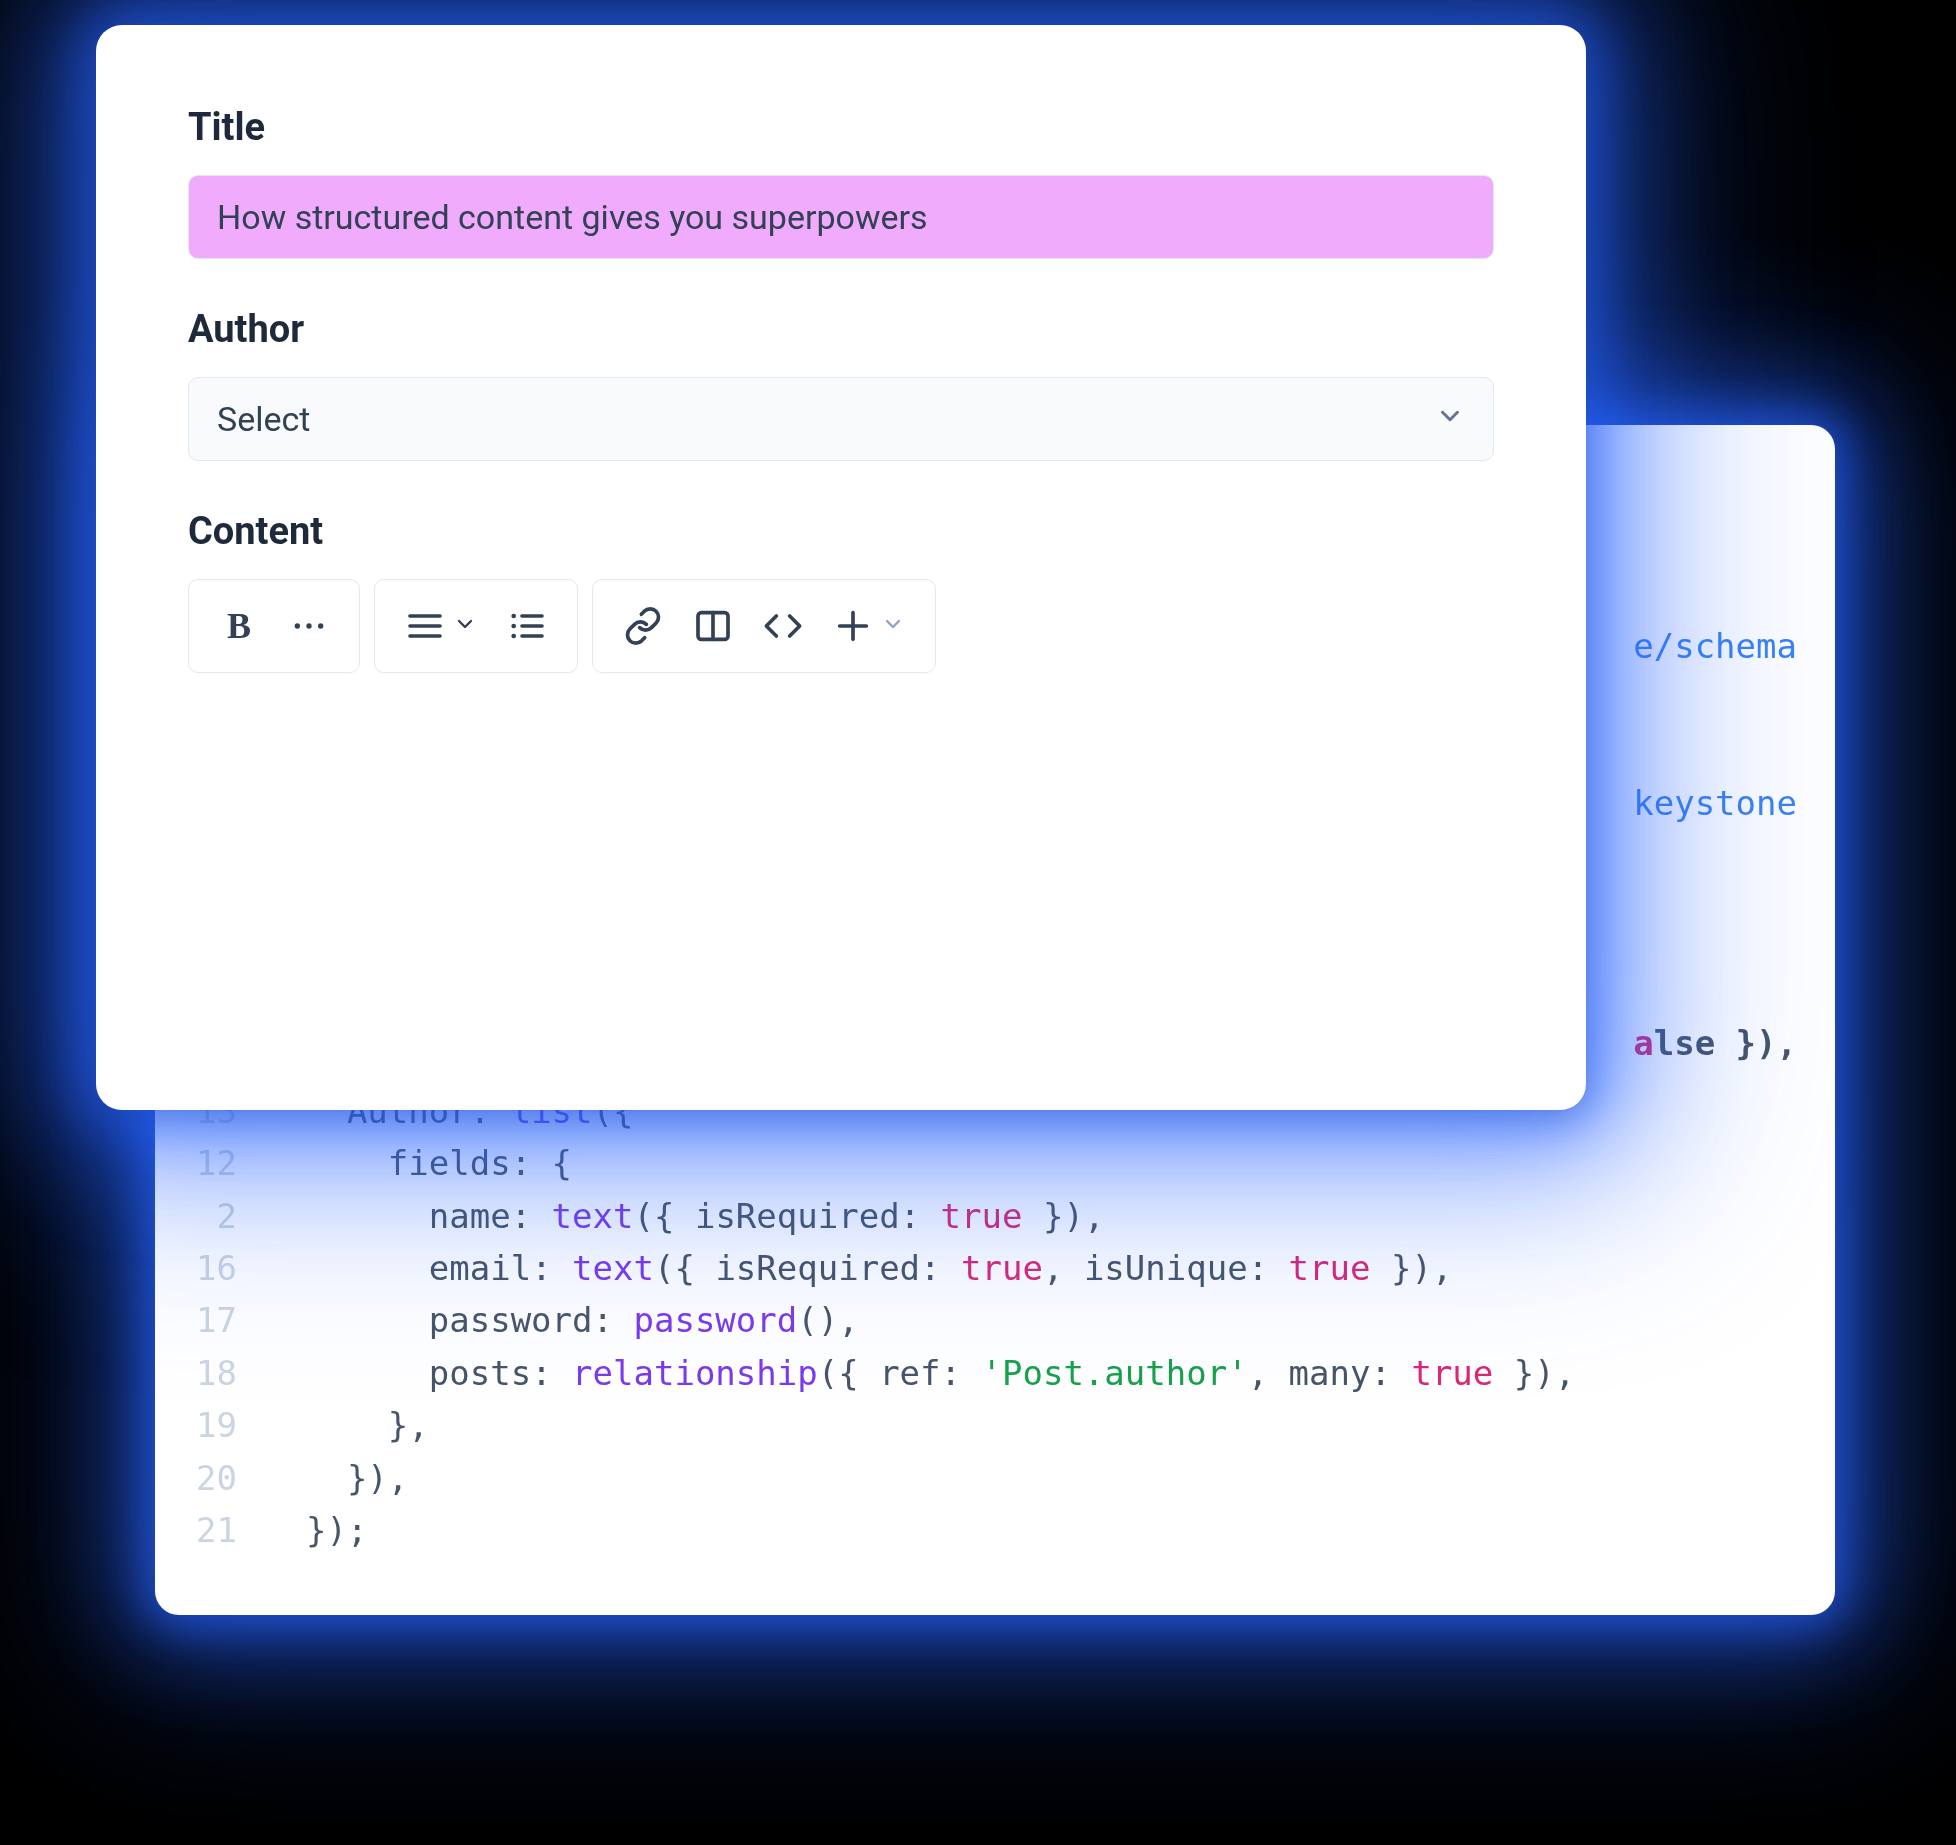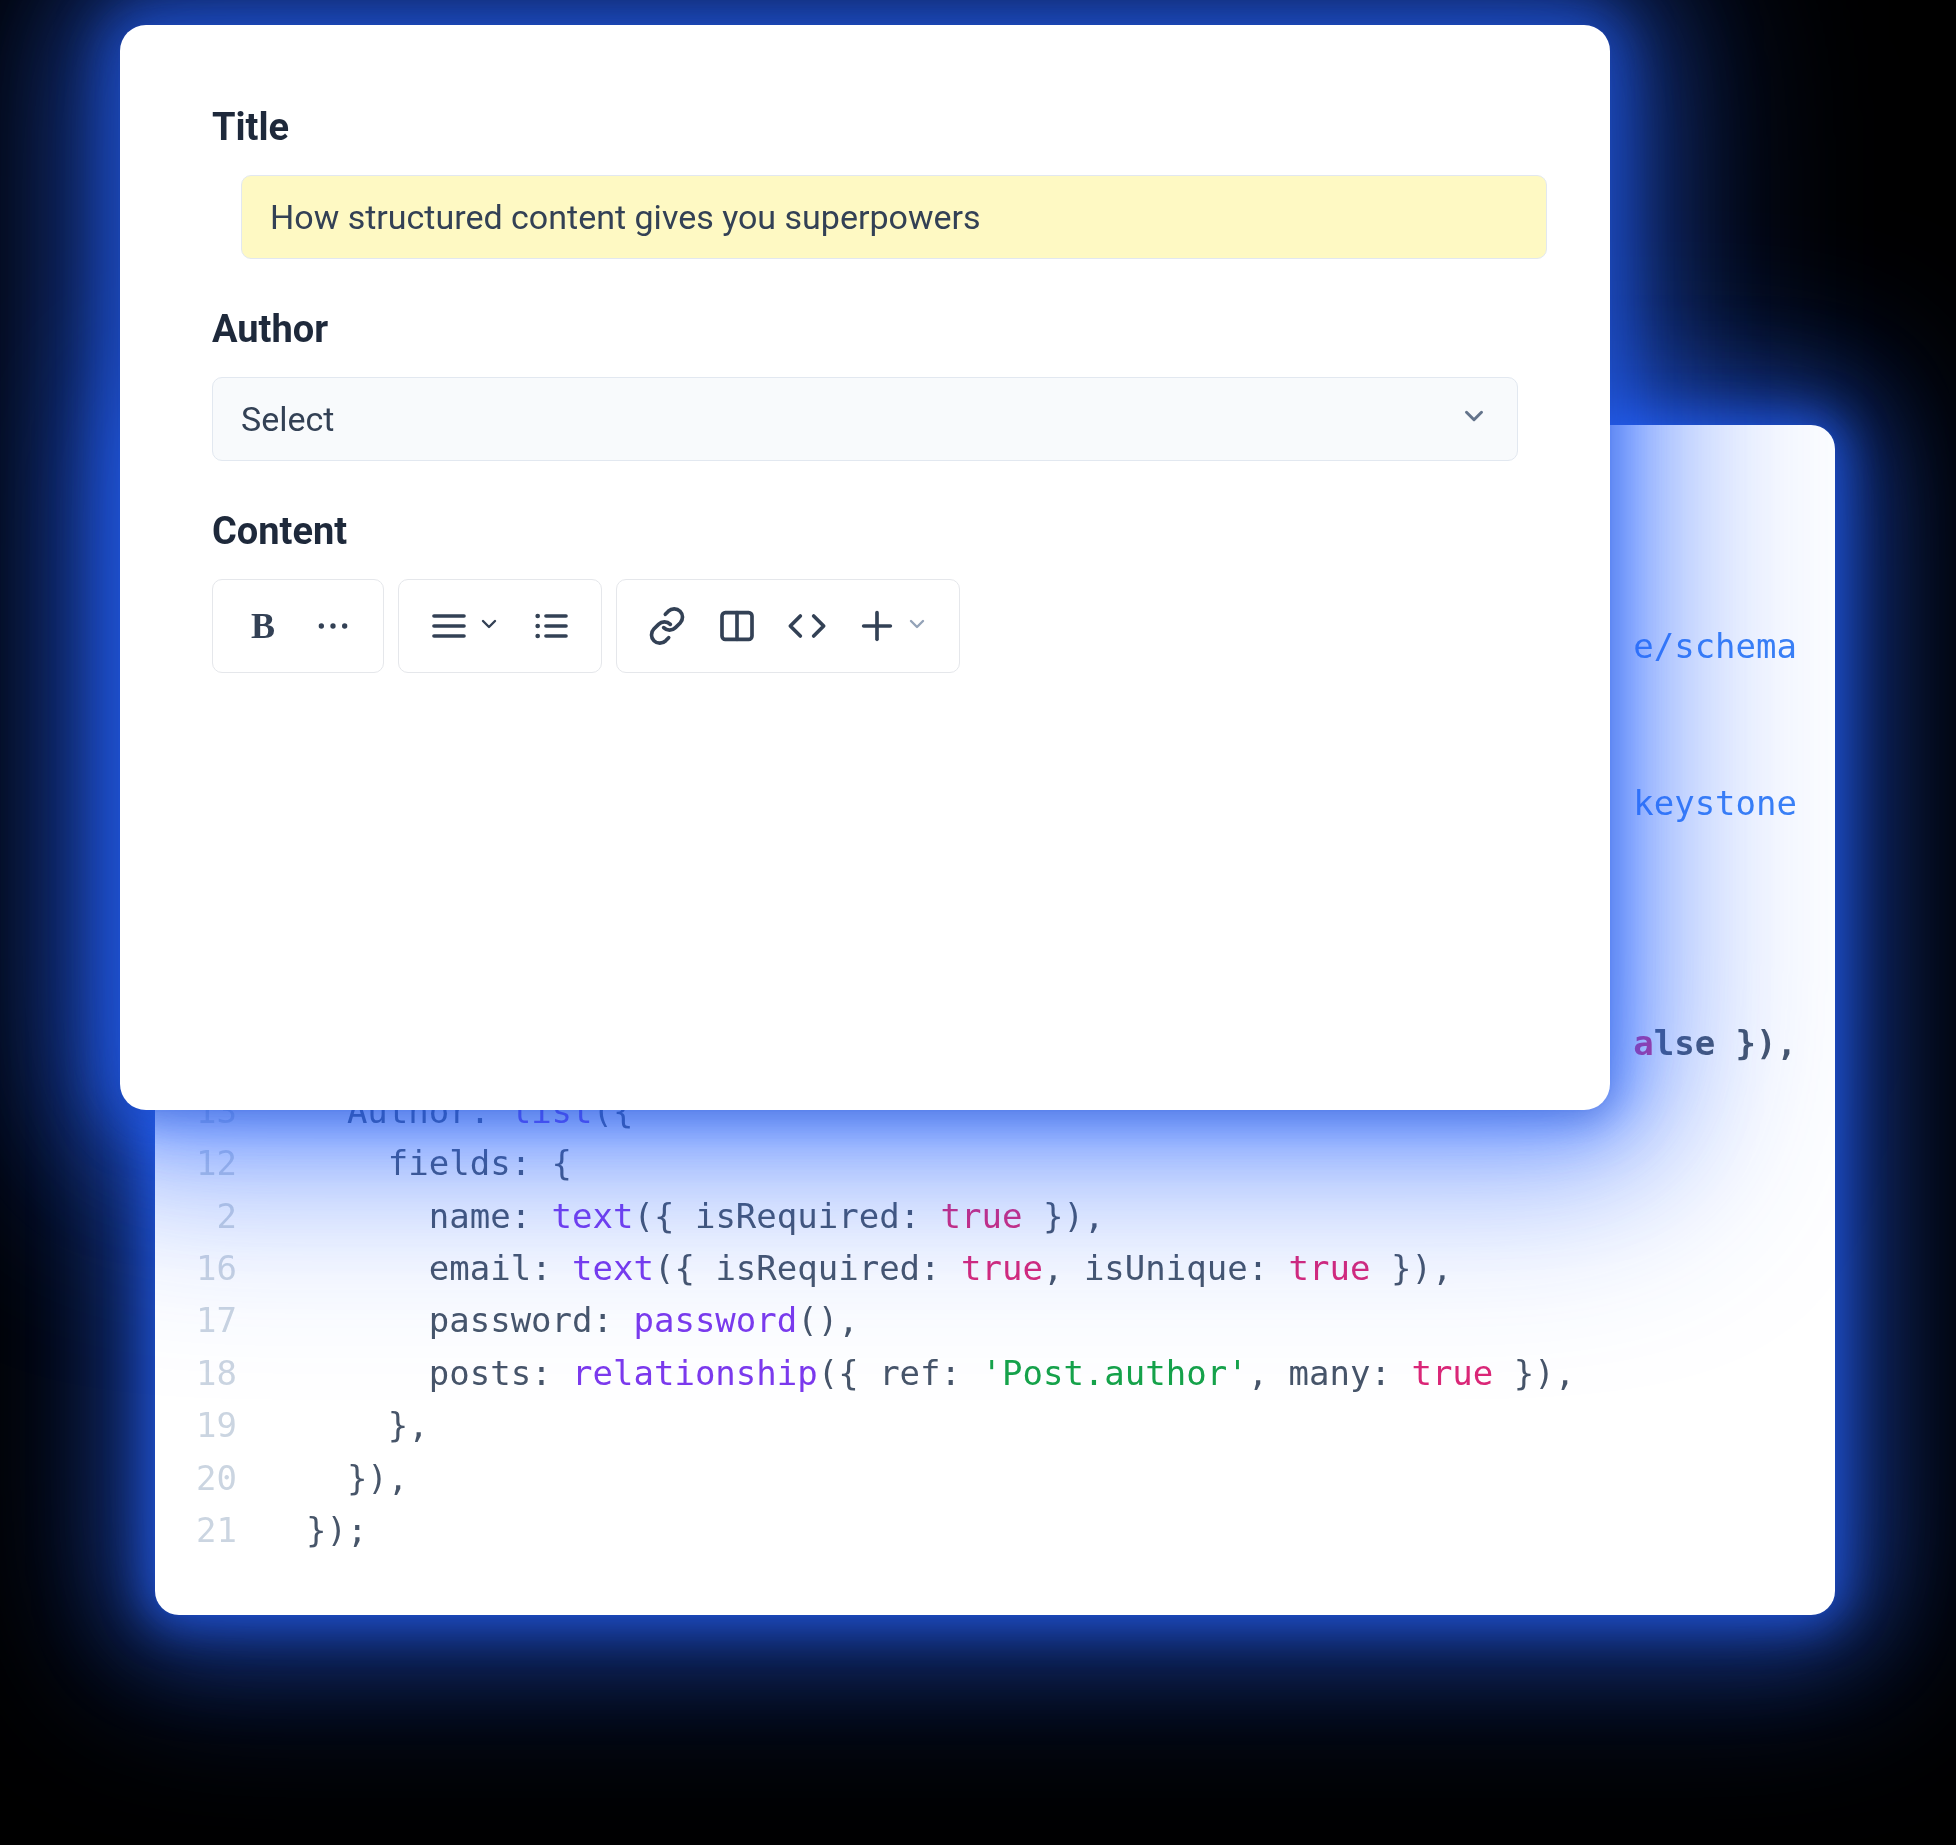--- a/index.html
+++ b/index.html
@@ -61,21 +61,21 @@
   .tok-prop { color: #475569; }
   .tok-str  { color: #16a34a; }
   .tok-bool { color: #db2777; }
   .tok-punct{ color: #475569; }
   .tok-path { color: #3b82f6; }
 
   
   .panel-editor {
     position: absolute;
     top: 25px;
-    left: 120px;
+    left: 96px;
     width: 1490px;
     height: 1085px;
     background: #fff;
     border-radius: 26px;
     box-shadow:
       0 0 0 2px rgba(40,100,255,0.04),
       0 8px 30px rgba(0,0,0,0.10),
       0 0 50px 12px rgba(40,100,255,0.55),
       0 0 110px 40px rgba(40,100,255,0.45),
       0 0 190px 80px rgba(40,100,255,0.35);
@@ -89,27 +89,26 @@
     font-weight: 700;
     color: #1e293b;
     margin-bottom: 26px;
   }
 
   .text-input {
     width: 100%;
     height: 84px;
     border: 1.8px solid #e2e8f0;
     border-radius: 10px;
-    background: #fef9c3;
+    background: #f0abfc;
     padding: 0 28px;
     font-size: 34px;
     color: #334155;
     display: flex;
     align-items: center;
-    margin-left: 29px;
   }
 
   .select-input {
     width: 100%;
     height: 84px;
     border: 1.8px solid #e2e8f0;
     border-radius: 10px;
     background: #f8fafc;
     padding: 0 28px;
     font-size: 34px;

